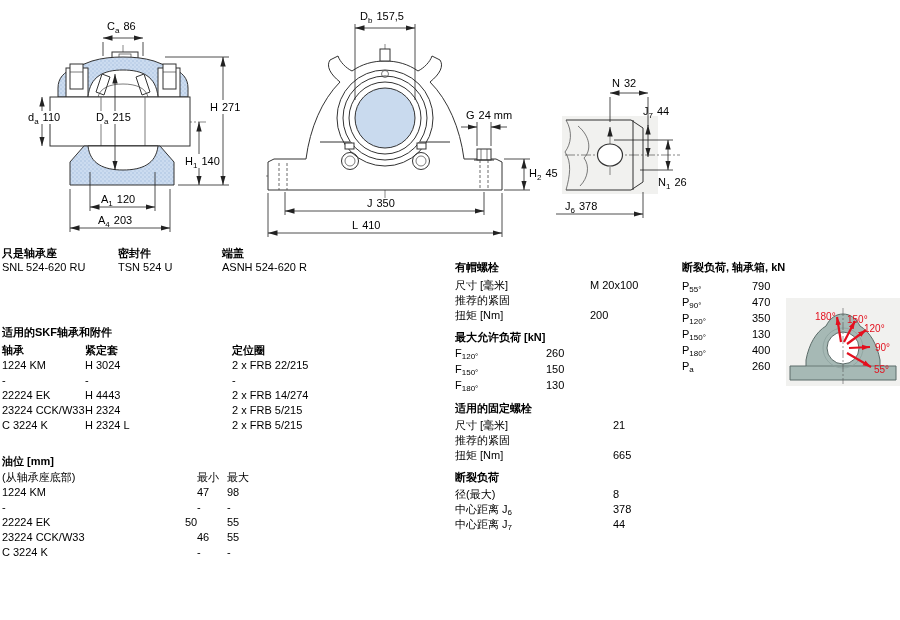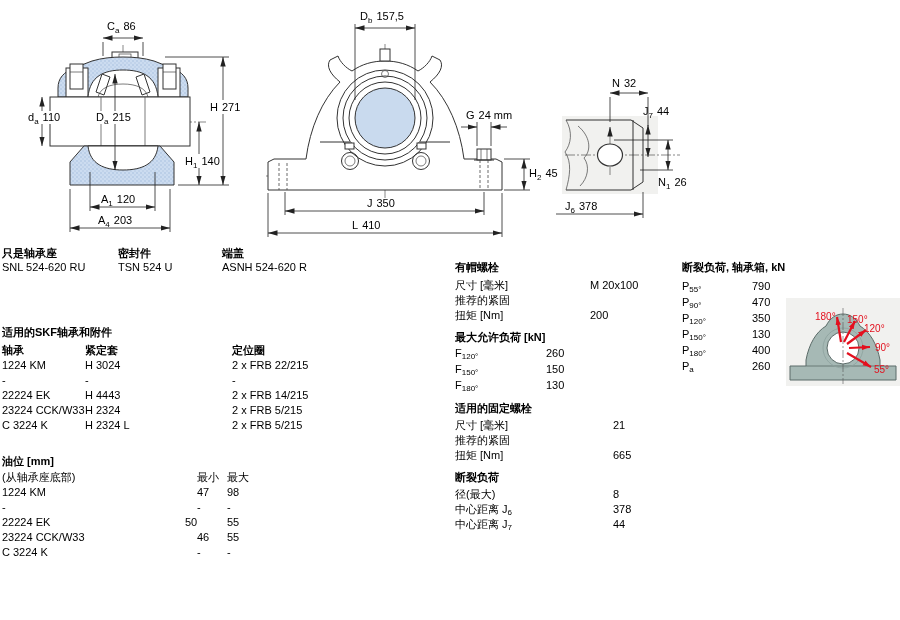--- a/index.html
+++ b/index.html
@@ -239,21 +239,21 @@
 <div class="t b" style="left:232px;top:344px">定位圈</div>
 
 <div class="t" style="left:2px;top:359px">1224 KM</div>
 <div class="t" style="left:85px;top:359px">H 3024</div>
 <div class="t" style="left:232px;top:359px">2 x FRB 22/215</div>
 <div class="t" style="left:2px;top:374px">-</div>
 <div class="t" style="left:85px;top:374px">-</div>
 <div class="t" style="left:232px;top:374px">-</div>
 <div class="t" style="left:2px;top:389px">22224 EK</div>
 <div class="t" style="left:85px;top:389px">H 4443</div>
-<div class="t" style="left:232px;top:389px">2 x FRB 14/215</div>
+<div class="t" style="left:232px;top:389px">2 x FRB 14/274</div>
 <div class="t" style="left:2px;top:404px">23224 CCK/W33</div>
 <div class="t" style="left:85px;top:404px">H 2324</div>
 <div class="t" style="left:232px;top:404px">2 x FRB 5/215</div>
 <div class="t" style="left:2px;top:419px">C 3224 K</div>
 <div class="t" style="left:85px;top:419px">H 2324 L</div>
 <div class="t" style="left:232px;top:419px">2 x FRB 5/215</div>
 
 <div class="t b" style="left:2px;top:455px">油位 [mm]</div>
 <div class="t" style="left:2px;top:471px">(从轴承座底部)</div>
 <div class="t" style="left:197px;top:471px">最小</div>

